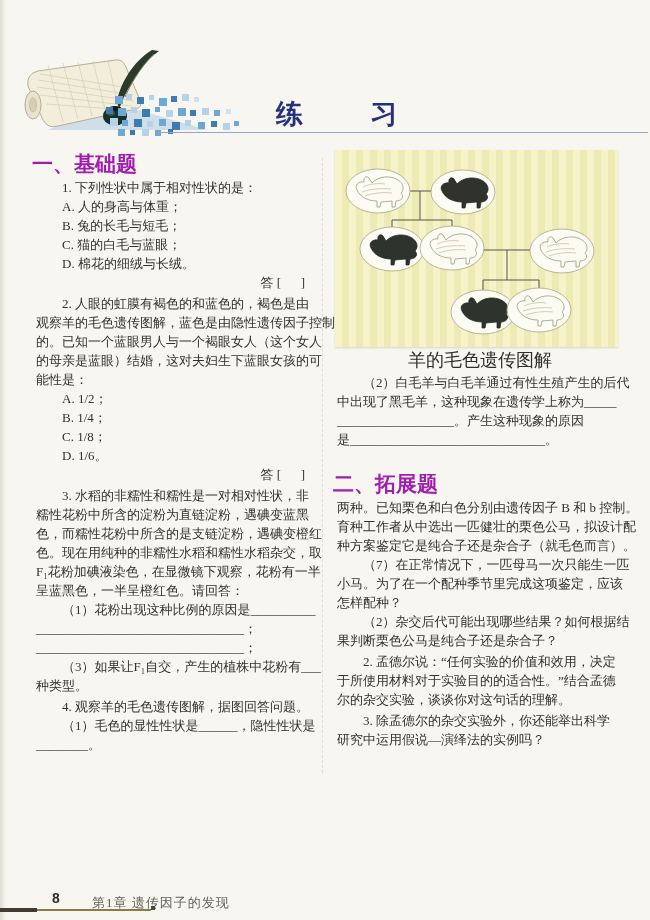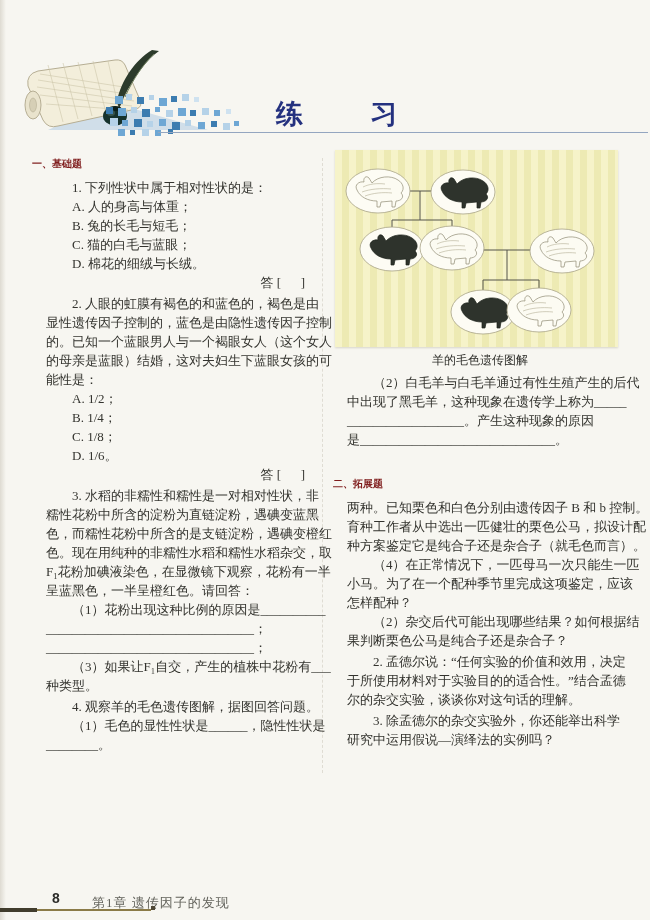--- a/index.html
+++ b/index.html
@@ -21,32 +21,32 @@
     font-weight:bold;font-size:27px;color:#24317f;letter-spacing:30px;
     white-space:nowrap;}
   
   .gutter{position:absolute;left:322px;top:158px;height:615px;width:0;
     border-left:1px dashed #ccc7bb;opacity:.55;}
   .col{position:absolute;font-size:13px;line-height:19px;}
   .col-left{left:32px;top:152px;width:287px;}
   .col-right{left:333px;top:150px;width:294px;}
   .sec-title{
     font-family:"Liberation Sans","DejaVu Sans",sans-serif;
-    font-weight:bold;font-size:10px;line-height:24px;color:#7f1d1d;
+    font-weight:bold;font-size:21px;line-height:24px;color:#a21caf;
     margin-bottom:2px;}
-  .tblock{margin:0 0 2px 14px;}
+  .tblock{margin:0 0 2px 4px;}
   .tline{white-space:pre;overflow:visible;color:#33332e;}
   .tline.ind{text-indent:26px;}
   .tline.ra{text-align:right;padding-right:14px;}
   
   .diagram-box{
     width:283px;height:197px;margin-left:2px;
     background:repeating-linear-gradient(90deg,#f6f3c9 0 7px,#edeab3 7px 14px);
     box-shadow:0 1px 2px rgba(120,115,80,.25);}
-  .diagram-caption{text-align:center;font-size:12px;line-height:26px;color:#2e2e2a;}
+  .diagram-caption{text-align:center;font-size:18px;line-height:26px;color:#2e2e2a;}
   
   .footer{position:absolute;left:0;top:888px;width:650px;height:32px;}
   .footer-num{position:absolute;left:52px;top:2px;
     font-family:"Liberation Sans","DejaVu Sans",sans-serif;
     font-weight:bold;font-size:14px;color:#2b2b28;}
   .footer-chapter{position:absolute;left:92px;top:6px;
     font-size:13px;color:#63635c;letter-spacing:1px;white-space:nowrap;}
   .footer-bar-thick{position:absolute;left:0;top:20px;width:37px;height:4px;background:#413d2d;}
   .footer-bar-thin{position:absolute;left:37px;top:21px;width:114px;height:1.5px;background:#8b7b48;}
   .footer-dot{position:absolute;left:151px;top:18px;width:4px;height:4px;background:#4f4836;}
@@ -123,21 +123,21 @@
   <div class="tblock">
       <div class="tline ind">1. 下列性状中属于相对性状的是：</div>
       <div class="tline ind">A. 人的身高与体重；</div>
       <div class="tline ind">B. 兔的长毛与短毛；</div>
       <div class="tline ind">C. 猫的白毛与蓝眼；</div>
       <div class="tline ind">D. 棉花的细绒与长绒。</div>
       <div class="tline ra">答 [      ]</div>
     </div>
   <div class="tblock">
       <div class="tline ind">2. 人眼的虹膜有褐色的和蓝色的，褐色是由</div>
-      <div class="tline">显性遗传因子控制的，蓝色是由隐性遗传因子控制</div>
+      <div class="tline">观察羊的毛色遗传图解，蓝色是由隐性遗传因子控制</div>
       <div class="tline">的。已知一个蓝眼男人与一个褐眼女人（这个女人</div>
       <div class="tline">的母亲是蓝眼）结婚，这对夫妇生下蓝眼女孩的可</div>
       <div class="tline">能性是：</div>
       <div class="tline ind">A. 1/2；</div>
       <div class="tline ind">B. 1/4；</div>
       <div class="tline ind">C. 1/8；</div>
       <div class="tline ind">D. 1/6。</div>
       <div class="tline ra">答 [      ]</div>
     </div>
   <div class="tblock">
@@ -212,21 +212,21 @@
       <div class="tline ind">（2）白毛羊与白毛羊通过有性生殖产生的后代</div>
       <div class="tline">中出现了黑毛羊，这种现象在遗传学上称为_____</div>
       <div class="tline">__________________。产生这种现象的原因</div>
       <div class="tline">是______________________________。</div>
     </div>
   <div class="sec-title" style="margin-top:23px;">二、拓展题</div>
   <div class="tblock">
       <div class="tline">两种。已知栗色和白色分别由遗传因子 B 和 b 控制。</div>
       <div class="tline">育种工作者从中选出一匹健壮的栗色公马，拟设计配</div>
       <div class="tline">种方案鉴定它是纯合子还是杂合子（就毛色而言）。</div>
-      <div class="tline ind">（4）在正常情况下，一匹母马一次只能生一匹</div>
+      <div class="tline ind">（7）在正常情况下，一匹母马一次只能生一匹</div>
       <div class="tline">小马。为了在一个配种季节里完成这项鉴定，应该</div>
       <div class="tline">怎样配种？</div>
       <div class="tline ind">（2）杂交后代可能出现哪些结果？如何根据结</div>
       <div class="tline">果判断栗色公马是纯合子还是杂合子？</div>
     </div>
   <div class="tblock">
       <div class="tline ind">2. 孟德尔说：“任何实验的价值和效用，决定</div>
       <div class="tline">于所使用材料对于实验目的的适合性。”结合孟德</div>
       <div class="tline">尔的杂交实验，谈谈你对这句话的理解。</div>
     </div>

